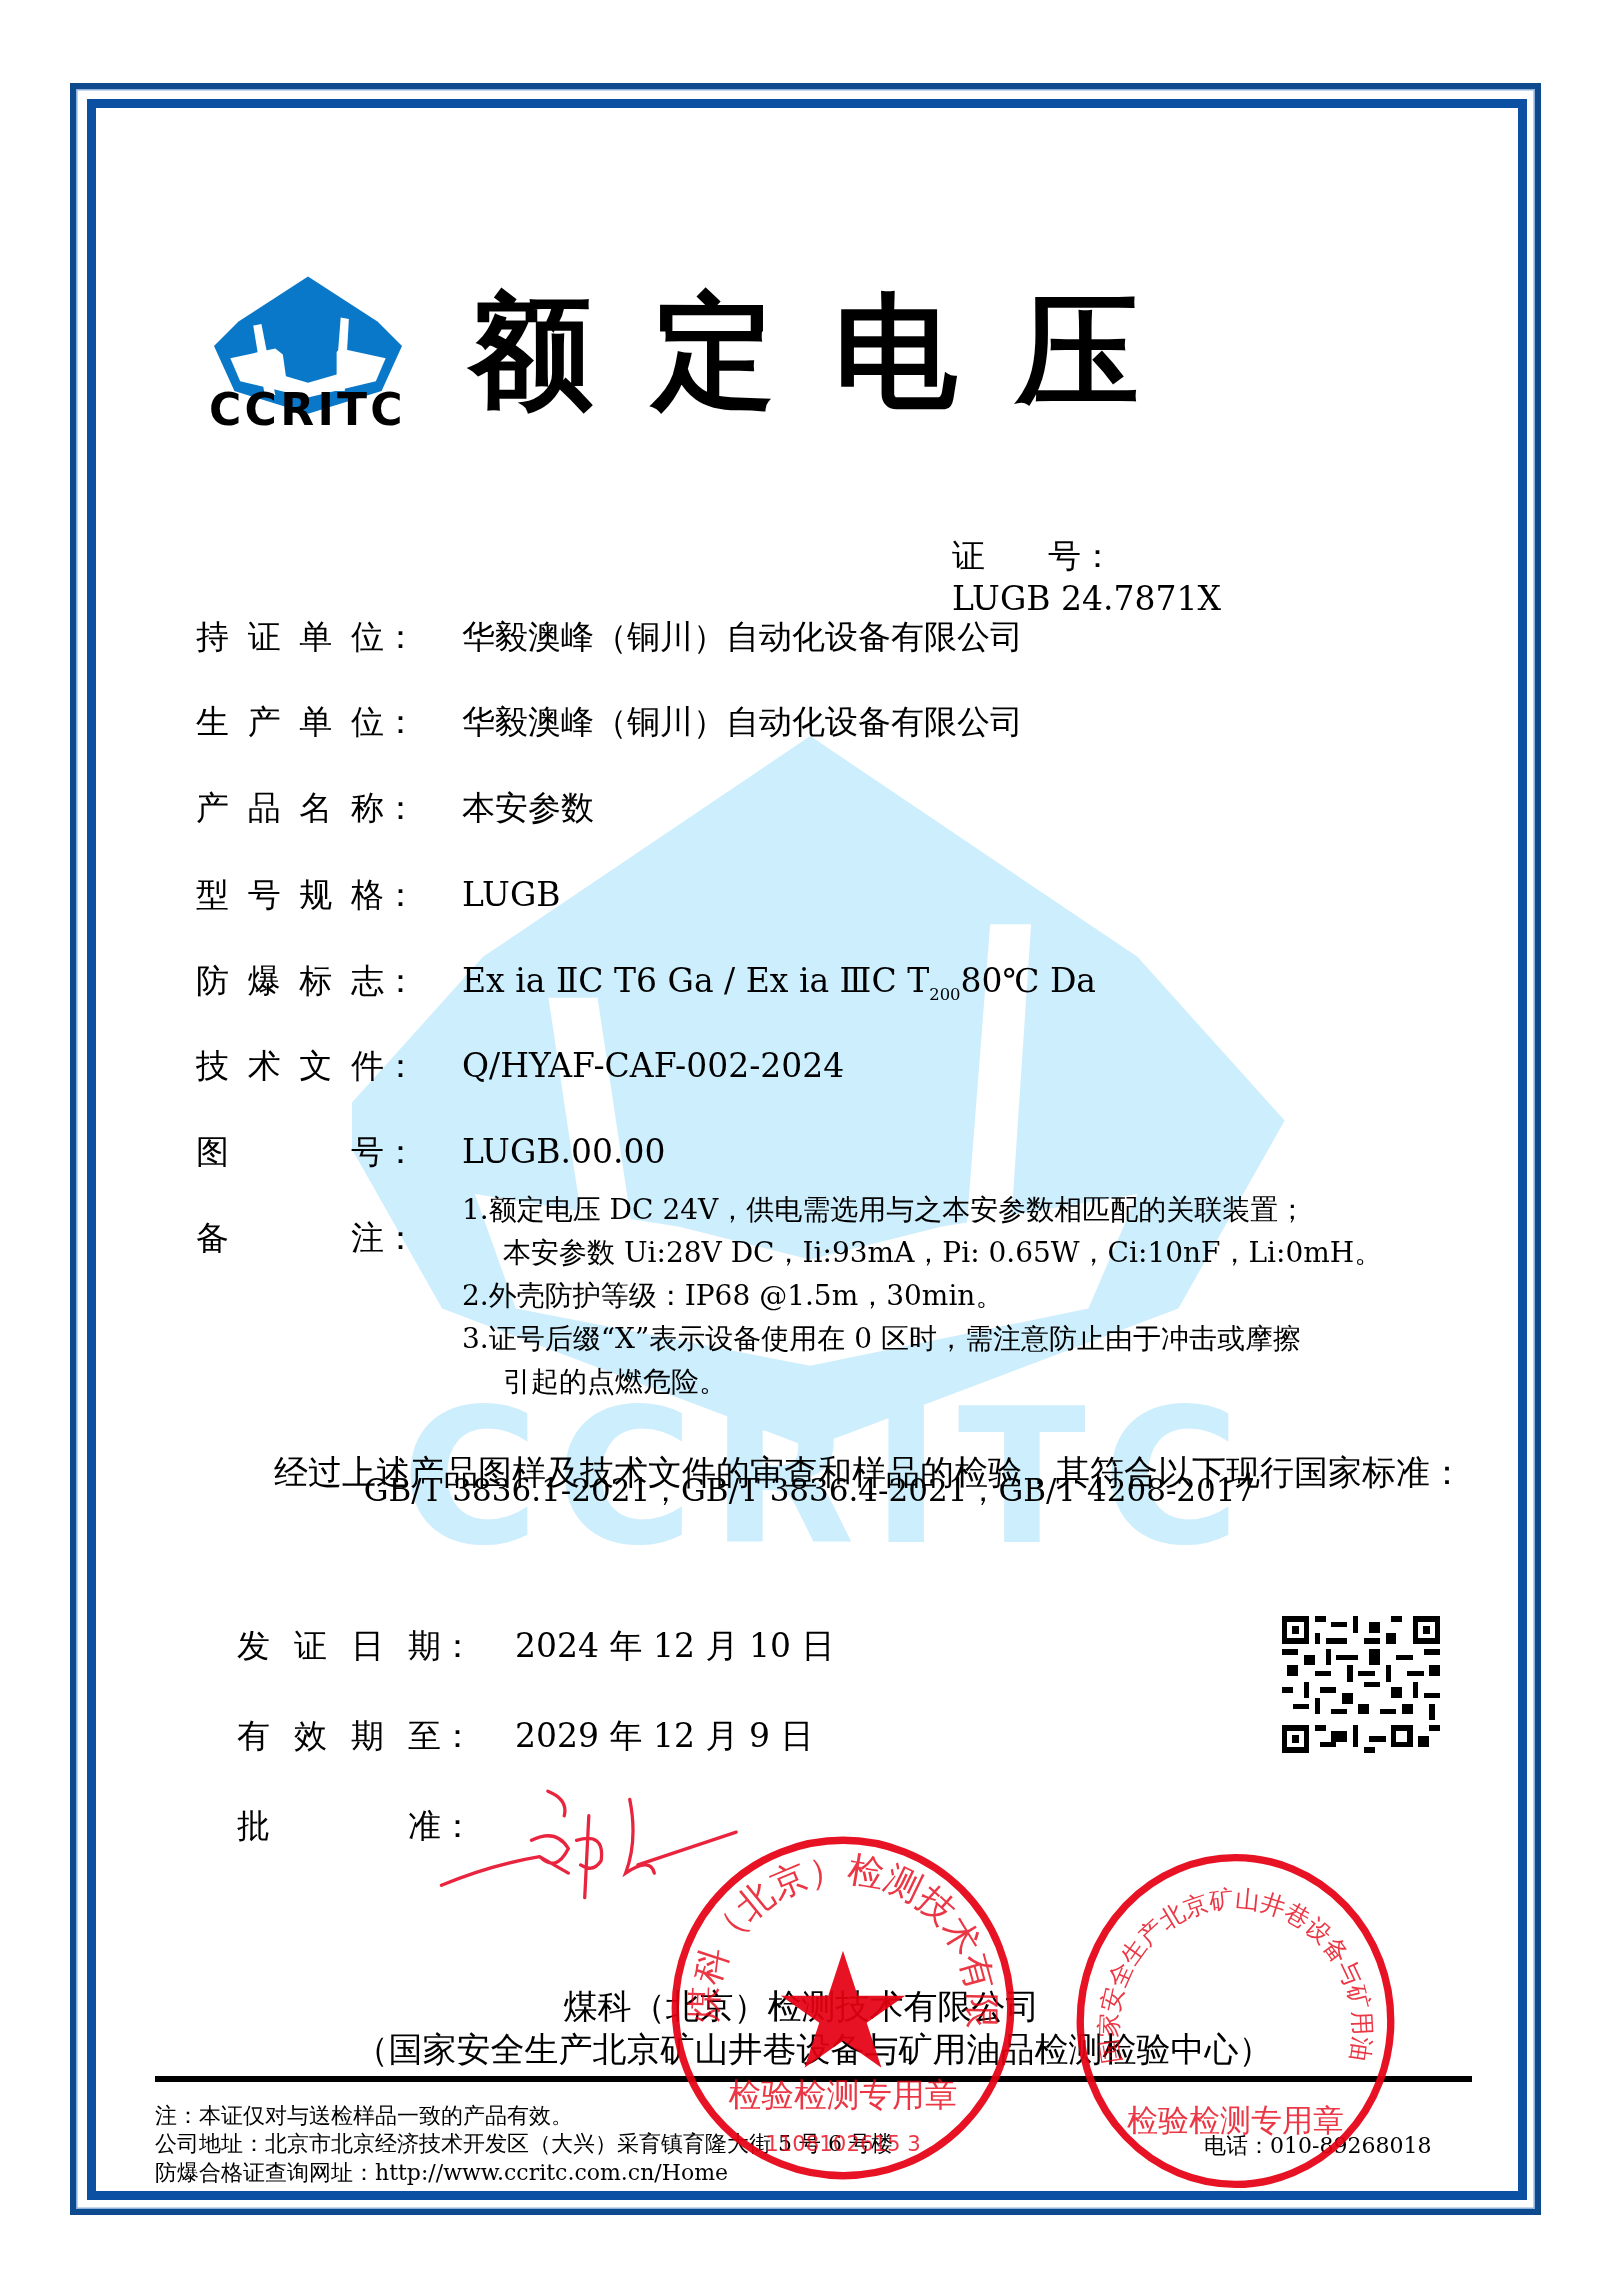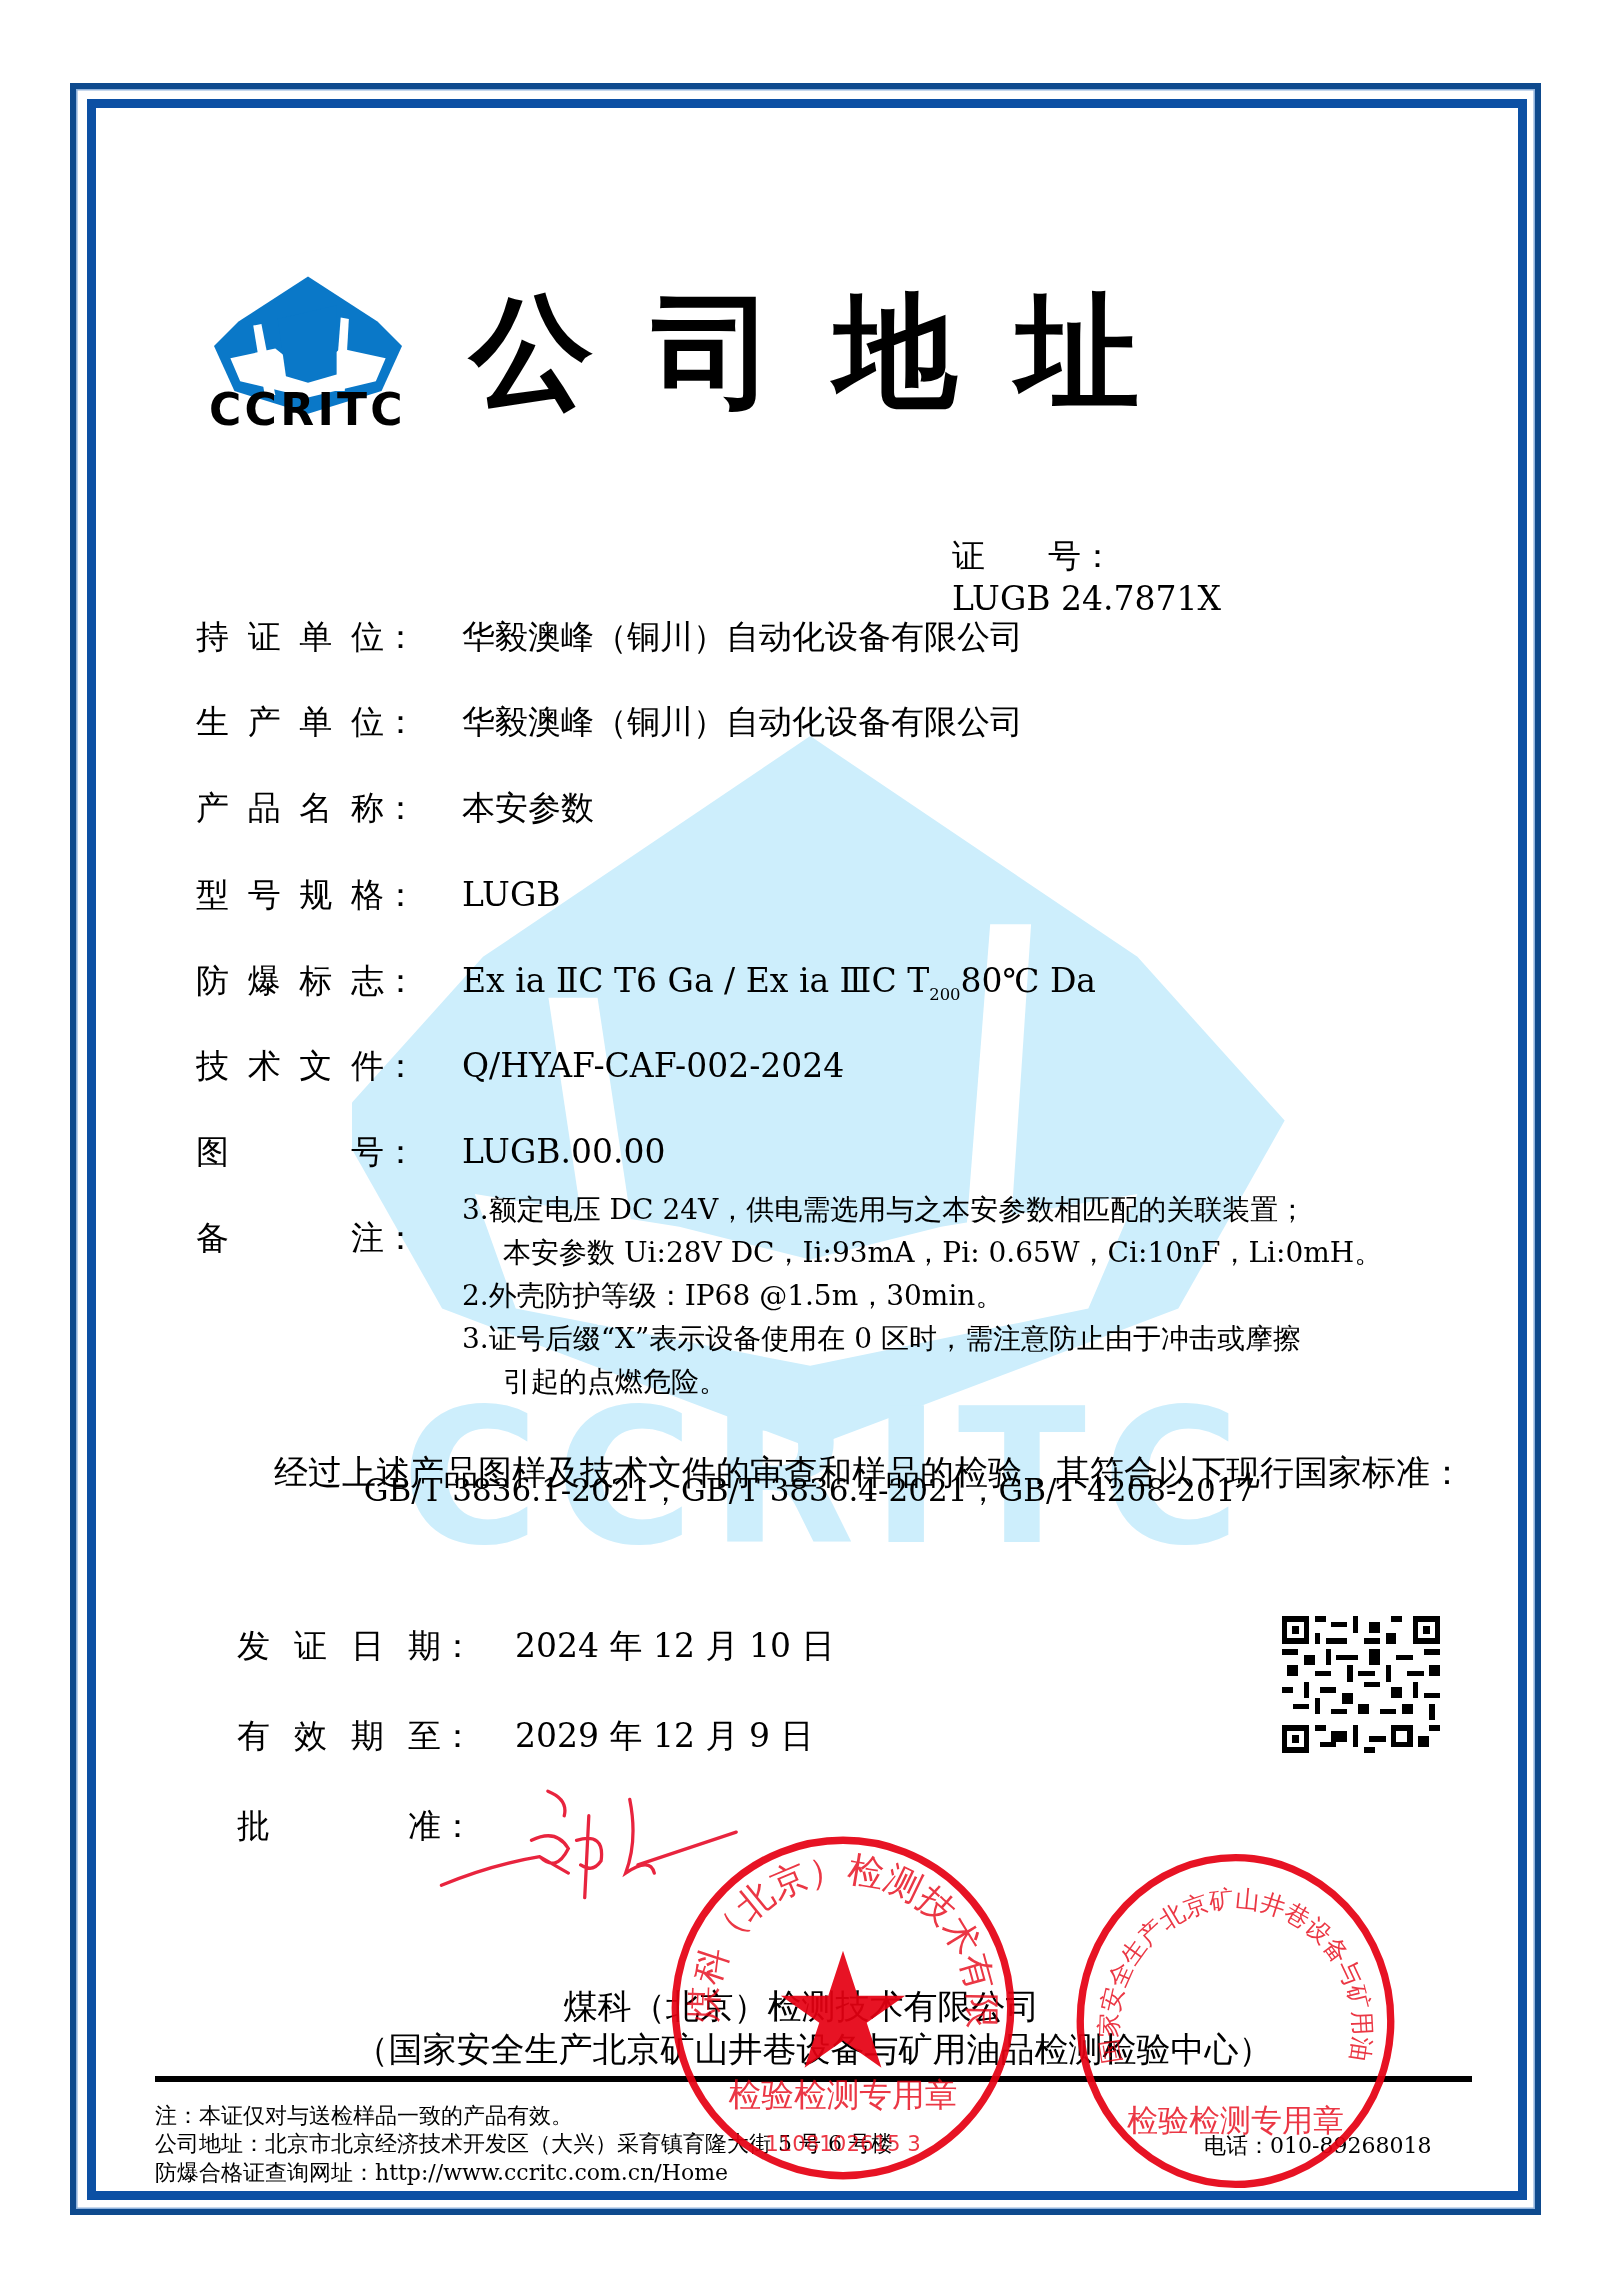--- a/index.html
+++ b/index.html
@@ -58,21 +58,21 @@
 
 <svg class="abs logo" viewBox="0 0 230 170">
   <polygon points="115,0 200,55 230,85 205,140 115,168 25,140 0,85 30,55" fill="#0a78c8"></polygon>
   <polygon points="48,60 58,58 75,145 62,145" fill="#fff"></polygon>
   <polygon points="155,50 165,52 160,140 148,140" fill="#fff"></polygon>
   <polygon points="20,100 75,88 115,120 155,88 210,100 198,128 115,148 32,128" fill="#fff"></polygon>
   <polygon points="78,52 150,35 150,120 115,130 88,122" fill="#0a78c8"></polygon>
 </svg>
 <div class="abs logo-text">CCRITC</div>
 
-<div class="abs title">公司地址</div>
+<div class="abs title">额定电压</div>
 
 <div class="abs certno">
   <span>证      号：</span>
   <span>LUGB 24.7871X</span>
 </div>
 
 <div class="abs row" style="top:620px">
   <span class="lbl"><span class="lbl4">
         <span>持</span>
         <span>证</span>
@@ -127,21 +127,21 @@
       </span></span><span class="val">LUGB.00.00</span>
 </div>
 <div class="abs row" style="top:1221px">
   <span class="lbl"><span class="lbl4">
         <span>备</span>
         <span>注：</span>
       </span></span>
 </div>
 
 <div class="abs notes">
-  <div>3.额定电压 DC 24V，供电需选用与之本安参数相匹配的关联装置；</div>
+  <div>1.额定电压 DC 24V，供电需选用与之本安参数相匹配的关联装置；</div>
   <div class="ind">本安参数 Ui:28V DC，Ii:93mA，Pi: 0.65W，Ci:10nF，Li:0mH。</div>
   <div>2.外壳防护等级：IP68 @1.5m，30min。</div>
   <div>3.证号后缀“X”表示设备使用在 0 区时，需注意防止由于冲击或摩擦</div>
   <div class="ind">引起的点燃危险。</div>
 </div>
 
 <div class="abs statement">经过上述产品图样及技术文件的审查和样品的检验，其符合以下现行国家标准：</div>
 <div class="abs standards">GB/T 3836.1-2021，GB/T 3836.4-2021，GB/T 4208-2017</div>
 
 <div class="abs drow" style="top:1624px">

